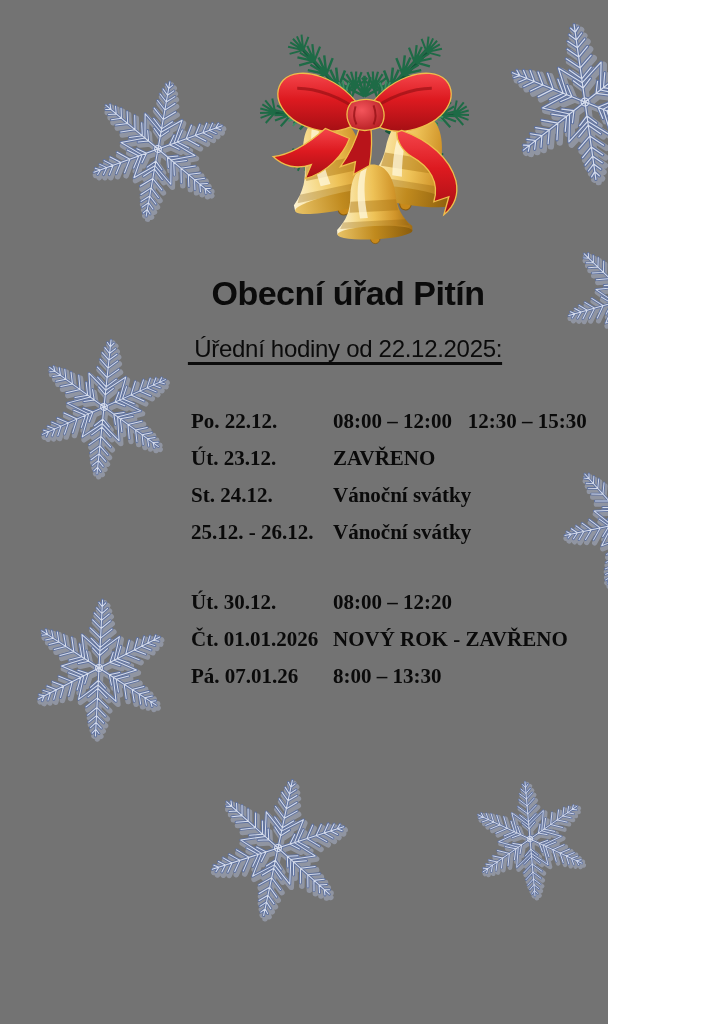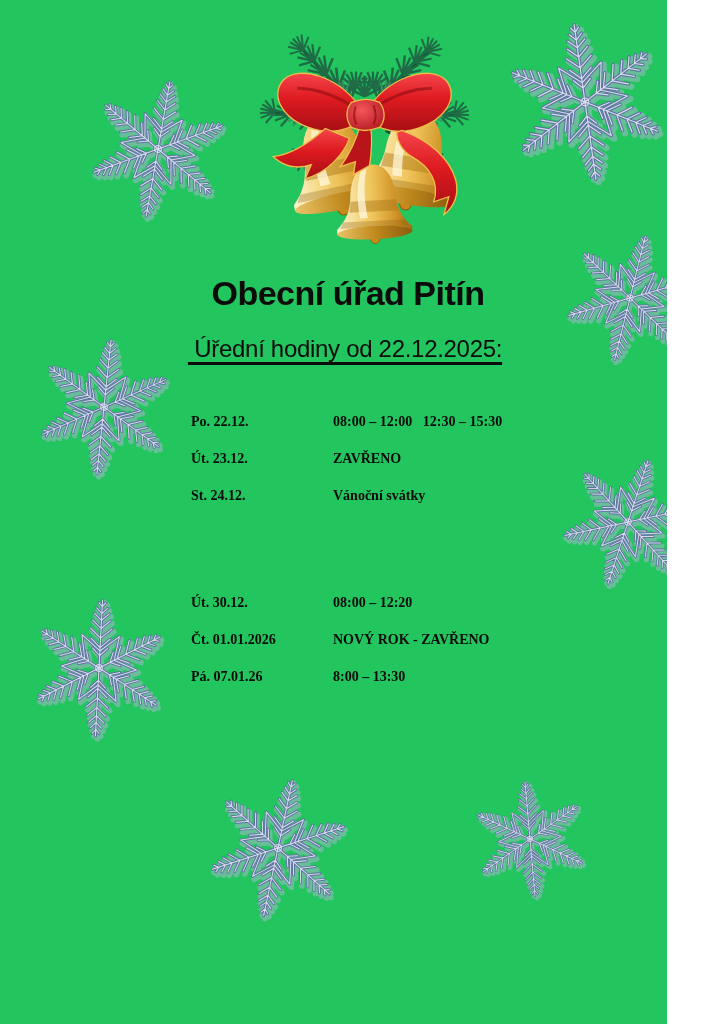--- a/index.html
+++ b/index.html
@@ -1,32 +1,32 @@
 <!DOCTYPE html>
 <html><head>
 <meta charset="utf-8">
 <style>
   html,body{margin:0;padding:0;background:#ffffff;}
   .page{
-    position:relative;width:667px;height:1024px;background:#22c55e;
+    position:relative;width:608px;height:1024px;background:#737373;
     overflow:hidden;font-family:"Liberation Serif",serif;color:#0a0a0a;
   }
   .title{
     position:absolute;left:0;top:274px;width:696px;text-align:center;
     font-family:"Liberation Sans",sans-serif;font-weight:bold;font-size:34px;
     letter-spacing:-0.5px;color:#0b0b0b;
   }
   .subtitle{
     position:absolute;left:0;top:335px;width:690px;text-align:center;
     font-family:"Liberation Sans",sans-serif;font-weight:normal;font-size:24px;
     letter-spacing:-0.3px;text-decoration:underline;text-underline-offset:5px;
     text-decoration-thickness:2.5px;white-space:pre;color:#0b0b0b;
   }
   .schedule{
-    position:absolute;left:191px;font-size:14px;font-weight:bold;color:#0a0a0a;
+    position:absolute;left:191px;font-size:21px;font-weight:bold;color:#0a0a0a;
     font-family:"Liberation Serif",serif;
   }
   .block-1{top:403px;}
   .block-2{top:584px;}
   .row{height:37px;line-height:37px;white-space:nowrap;}
   .day{display:inline-block;min-width:142px;white-space:pre;}
   .hours{white-space:pre;}
   svg.decor{position:absolute;overflow:visible;}
   .sf use{fill:none;stroke-linecap:round;stroke-linejoin:round;}
   .sf-sh{stroke:#aeb8d2;stroke-width:8;opacity:0.5;}
@@ -209,20 +209,23 @@
   <div class="schedule block-1">
     <div class="row">
       <span class="day">Po. 22.12.</span><span class="hours">08:00 – 12:00   12:30 – 15:30</span>
     </div>
     <div class="row">
       <span class="day">Út. 23.12.</span><span class="hours">ZAVŘENO</span>
     </div>
     <div class="row">
       <span class="day">St. 24.12.</span><span class="hours">Vánoční svátky</span>
     </div>
+    <div class="row">
+      <span class="day">25.12. - 26.12.</span><span class="hours">Vánoční svátky</span>
+    </div>
   </div>
 
   <div class="schedule block-2">
     <div class="row">
       <span class="day">Út. 30.12.</span><span class="hours">08:00 – 12:20</span>
     </div>
     <div class="row">
       <span class="day">Čt. 01.01.2026</span><span class="hours">NOVÝ ROK - ZAVŘENO</span>
     </div>
     <div class="row">

